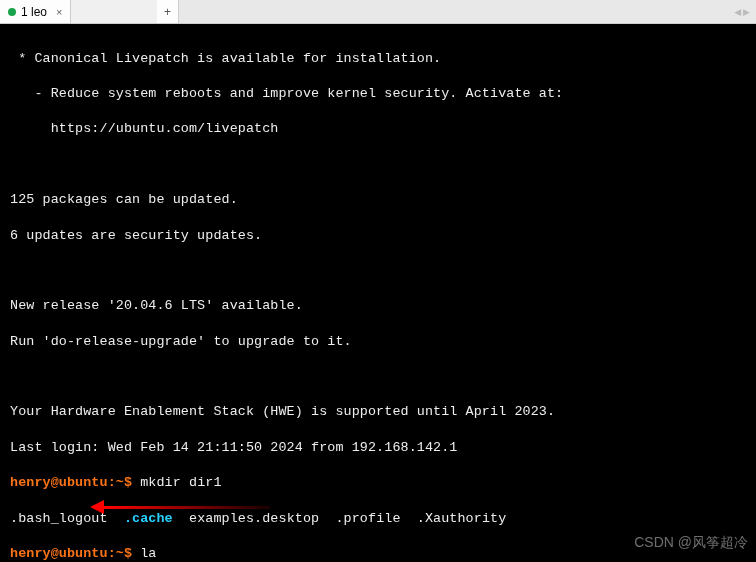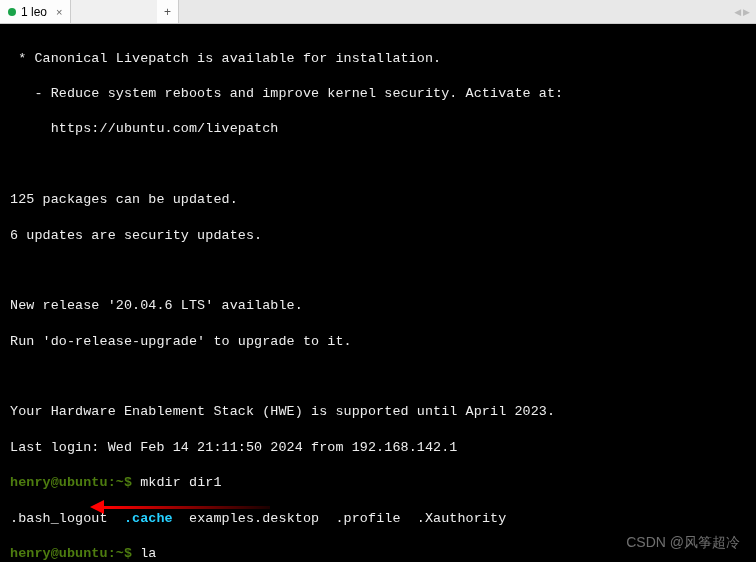--- a/index.html
+++ b/index.html
@@ -55,21 +55,21 @@
     background:#000;
     color:#eee;
     padding:8px 24px 10px 10px;
     font-size:13.4px;
     line-height:1.32;
     white-space:pre;
     letter-spacing:0.1px;
   }
   .terminal .line { display:block; }
   .cyan { color:#26d0ff; font-weight:bold; }
-  .green { color:#4d7c0f; font-weight:bold; }
+  .green { color:#f97316; font-weight:bold; }
   .arrow {
     position:absolute;
     left:90px; top:501px;
     width:180px; height:14px;
     pointer-events:none;
   }
   .arrow-line {
     position:absolute;
     left:14px; top:5px; right:0;
     height:3px;
@@ -77,21 +77,21 @@
   }
   .arrow-head {
     position:absolute; left:0; top:-1px;
     width:0;height:0;
     border-top:7px solid transparent;
     border-bottom:7px solid transparent;
     border-right:14px solid #ff0000;
   }
   .watermark {
     position:absolute;
-    right:16px; bottom:10px;
+    right:8px; bottom:10px;
     color:rgba(200,200,200,0.55);
     font-family:Arial,sans-serif;
     font-size:14px;
     pointer-events:none;
   }
 </style>
 </head>
 <body>
 
 <div class="tabbar">

